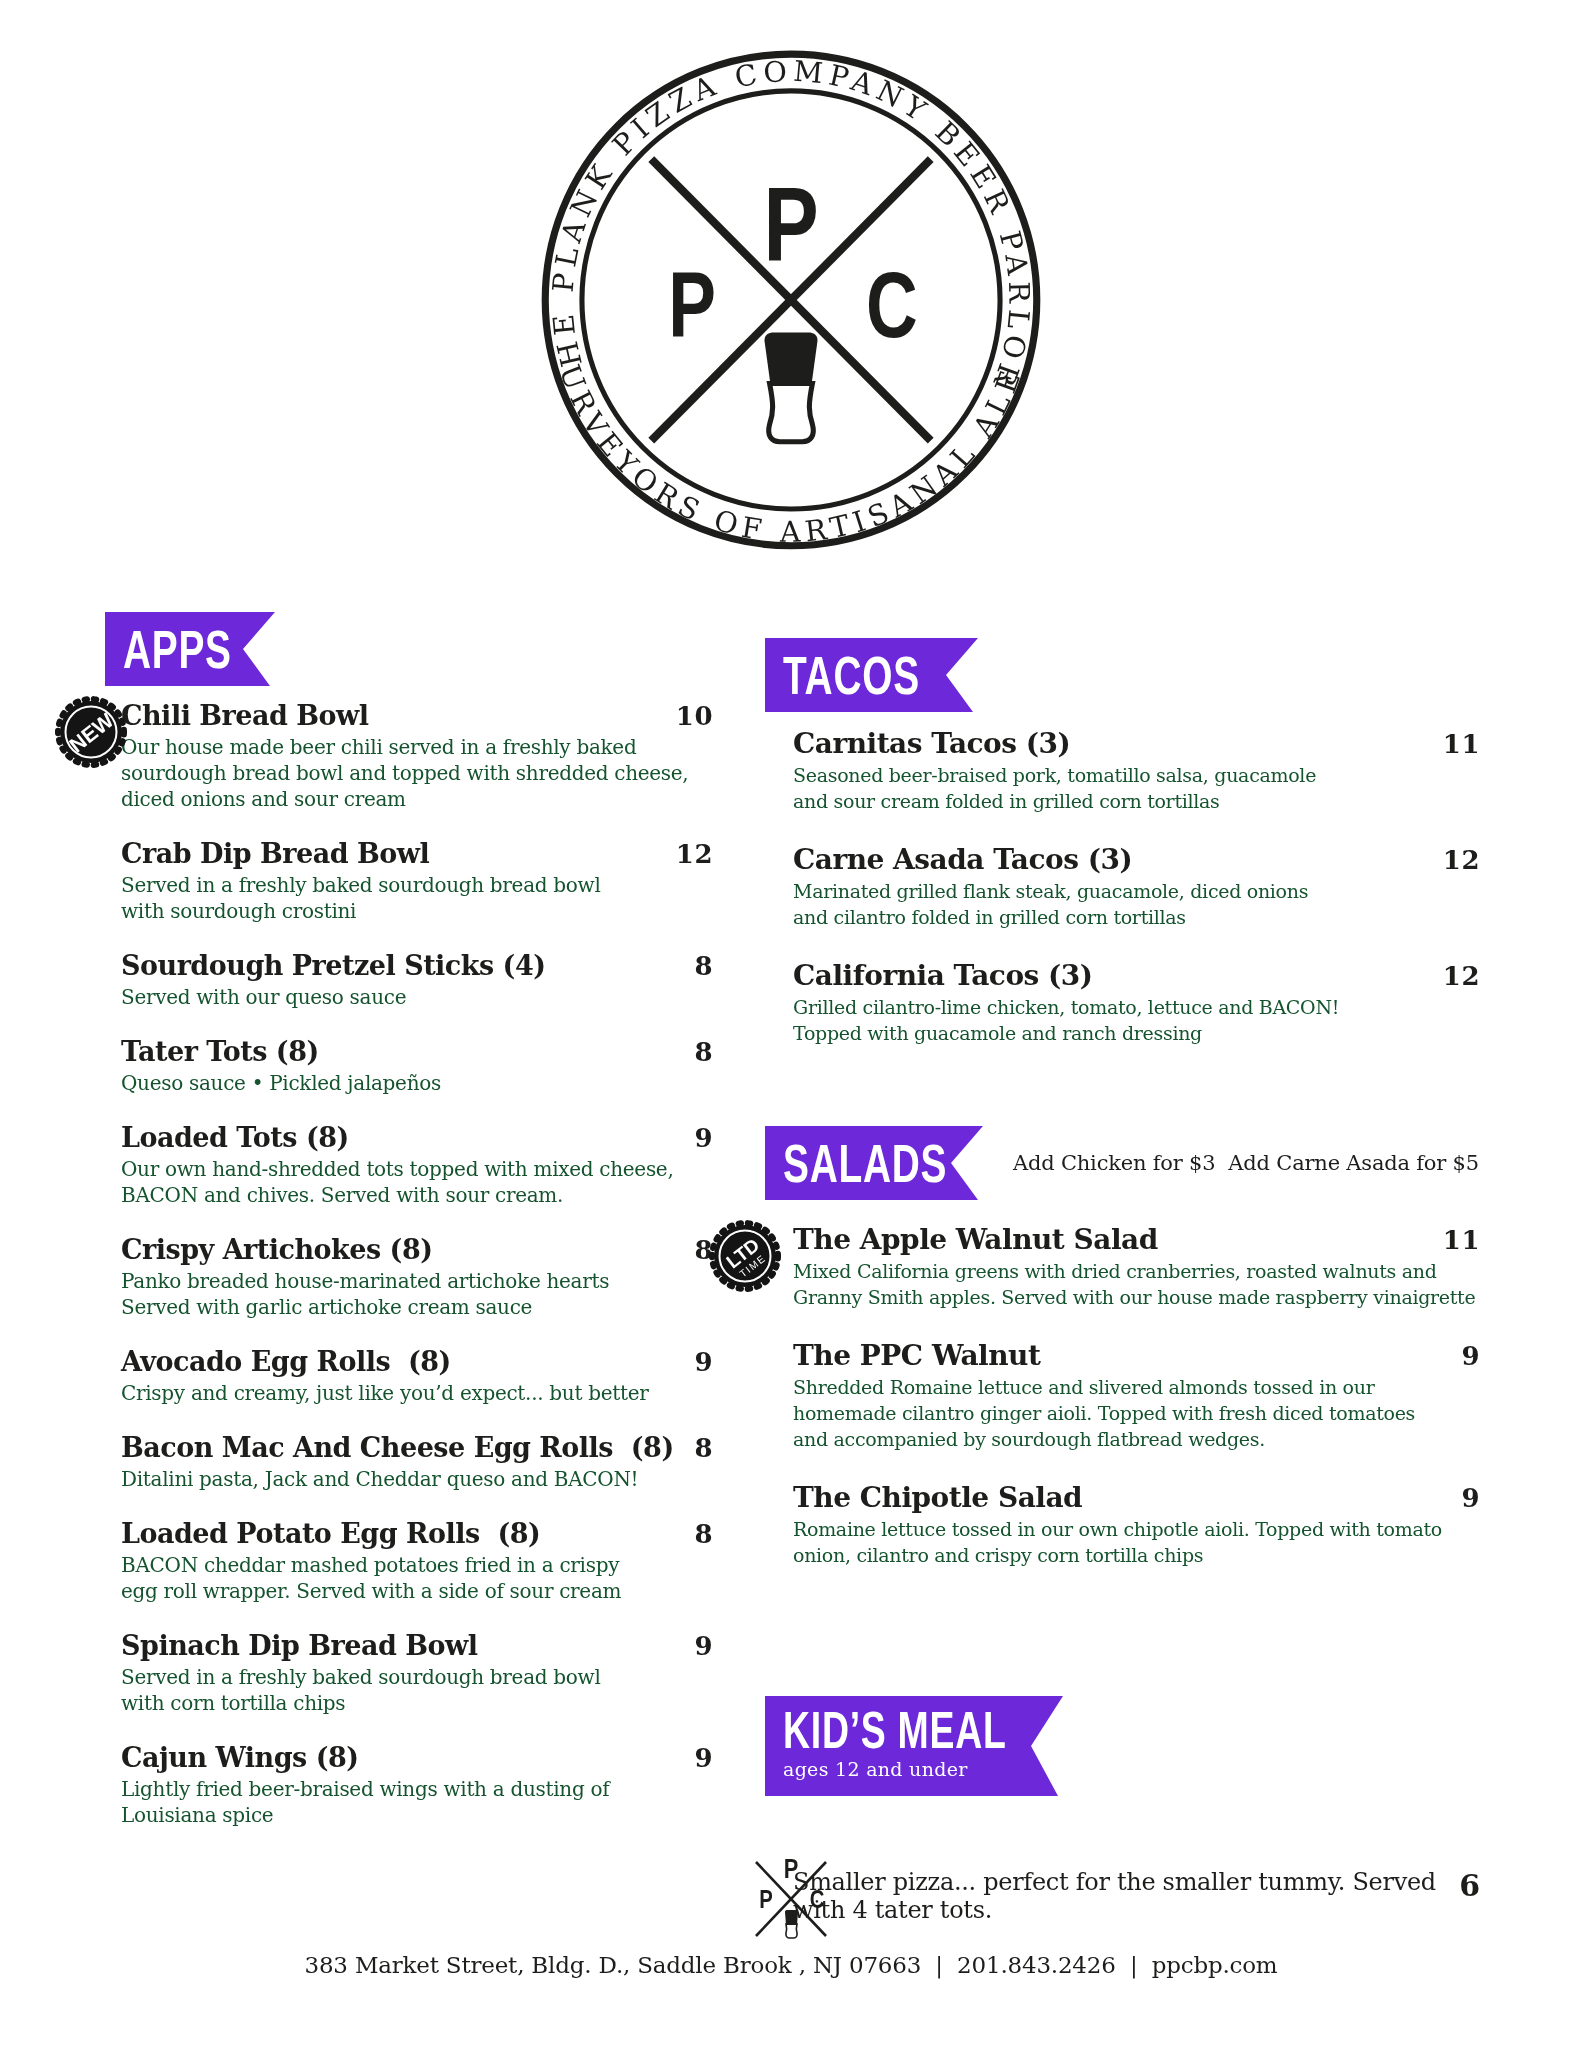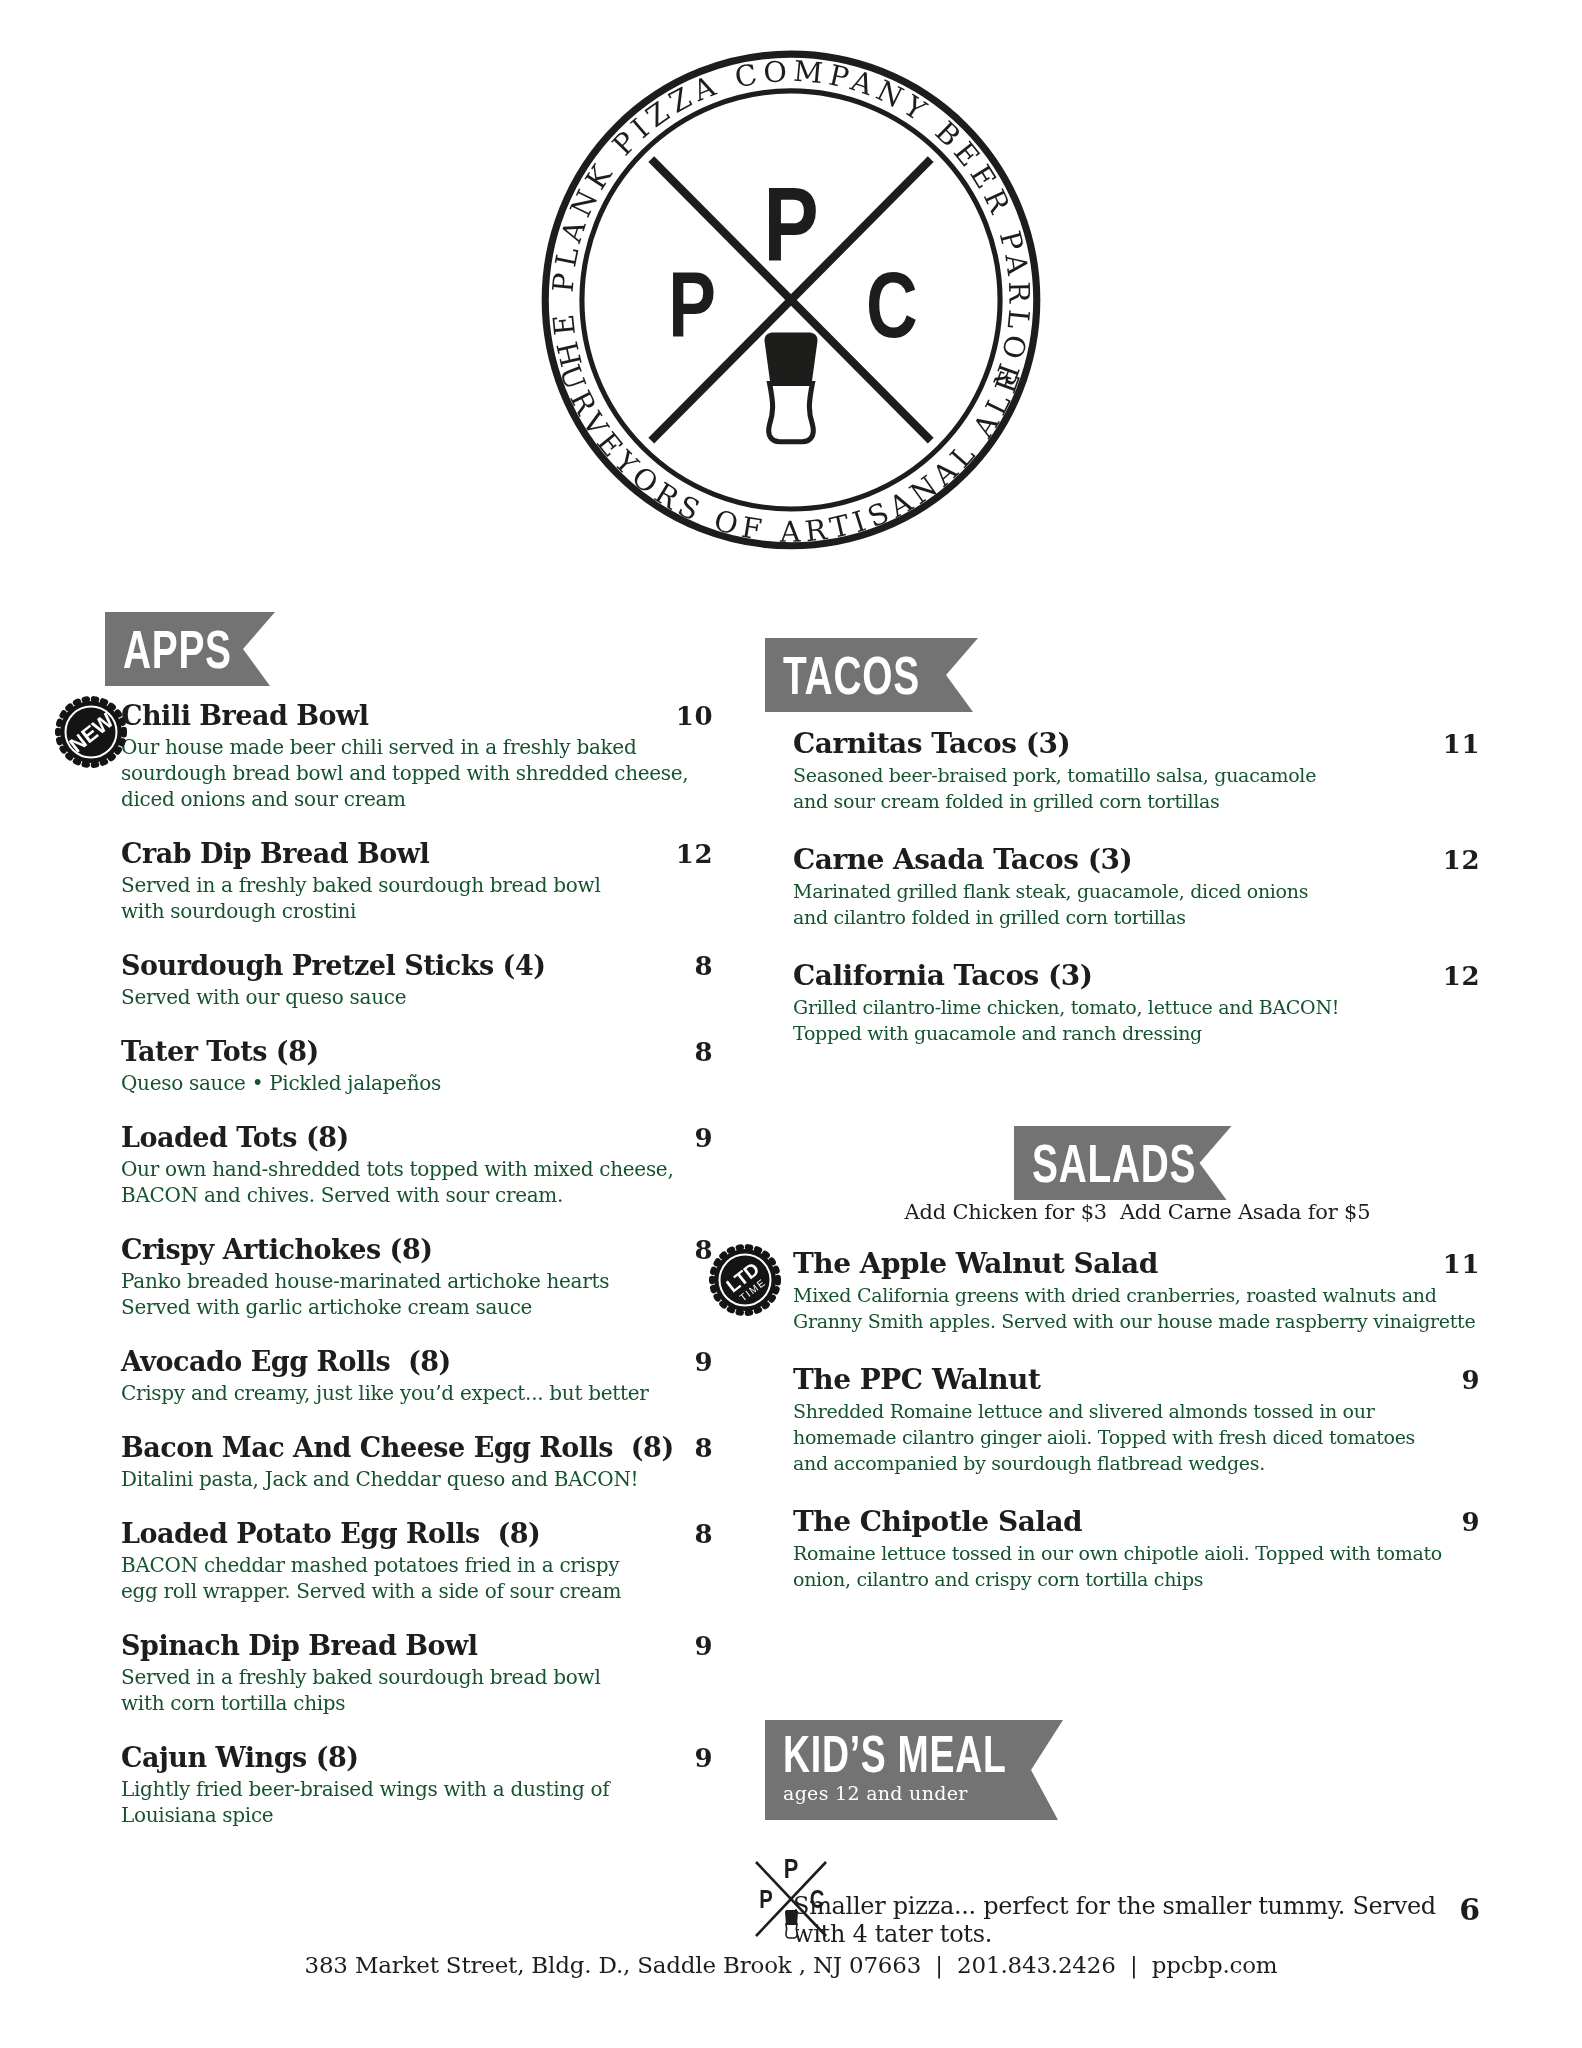--- a/index.html
+++ b/index.html
@@ -8,34 +8,34 @@
 
   
   #header-logo{position:absolute;left:541px;top:45px;width:500px;height:515px;}
 
   
   .col{position:absolute;}
   #col-left{left:105px;top:612px;width:608px;}
   #col-right{left:765px;top:638px;width:715px;}
 
   
-  .banner{background:#737373;color:#fff;position:relative;
+  .banner{background:#6d28d9;color:#fff;position:relative;
           clip-path:polygon(0 0,100% 0,calc(100% - 32px) 50%,calc(100% - 5px) 100%,0 100%);
           padding:10px 48px 8px 18px;box-sizing:border-box;}
   .banner-label{display:inline-block;font-family:"Liberation Sans",sans-serif;font-weight:700;
           font-size:54px;line-height:1;letter-spacing:1px;transform:scaleX(0.72);
           transform-origin:left center;white-space:pre;}
   .banner.apps{width:170px;height:74px;}
   .banner.tacos{width:213px;height:74px;}
   .banner.salads{width:218px;height:74px;flex:0 0 auto;}
   .banner.kids{width:298px;height:100px;padding-top:8px;}
   .banner-sub{display:block;font-family:"DejaVu Serif",serif;font-weight:400;font-size:19px;
           line-height:1.1;margin-top:3px;letter-spacing:0.3px;}
 
-  .salads-row{display:flex;align-items:center;margin-top:80px;margin-bottom:22px;flex-direction:column;}
+  .salads-row{display:flex;align-items:center;margin-top:80px;margin-bottom:22px;}
   .salads-note{margin-left:30px;font-size:21px;letter-spacing:-0.2px;white-space:pre;}
 
   
   .items{margin-top:14px;}
   #col-left .items{margin-top:12px;}
   .item{position:relative;padding-left:16px;margin-bottom:24px;}
   #col-right .item{padding-left:28px;margin-bottom:28px;}
   .item-head{display:flex;align-items:baseline;}
   .item-name{font-weight:700;font-size:27px;line-height:36px;letter-spacing:-0.5px;white-space:pre;}
   #col-right .item-name{font-size:28px;}

